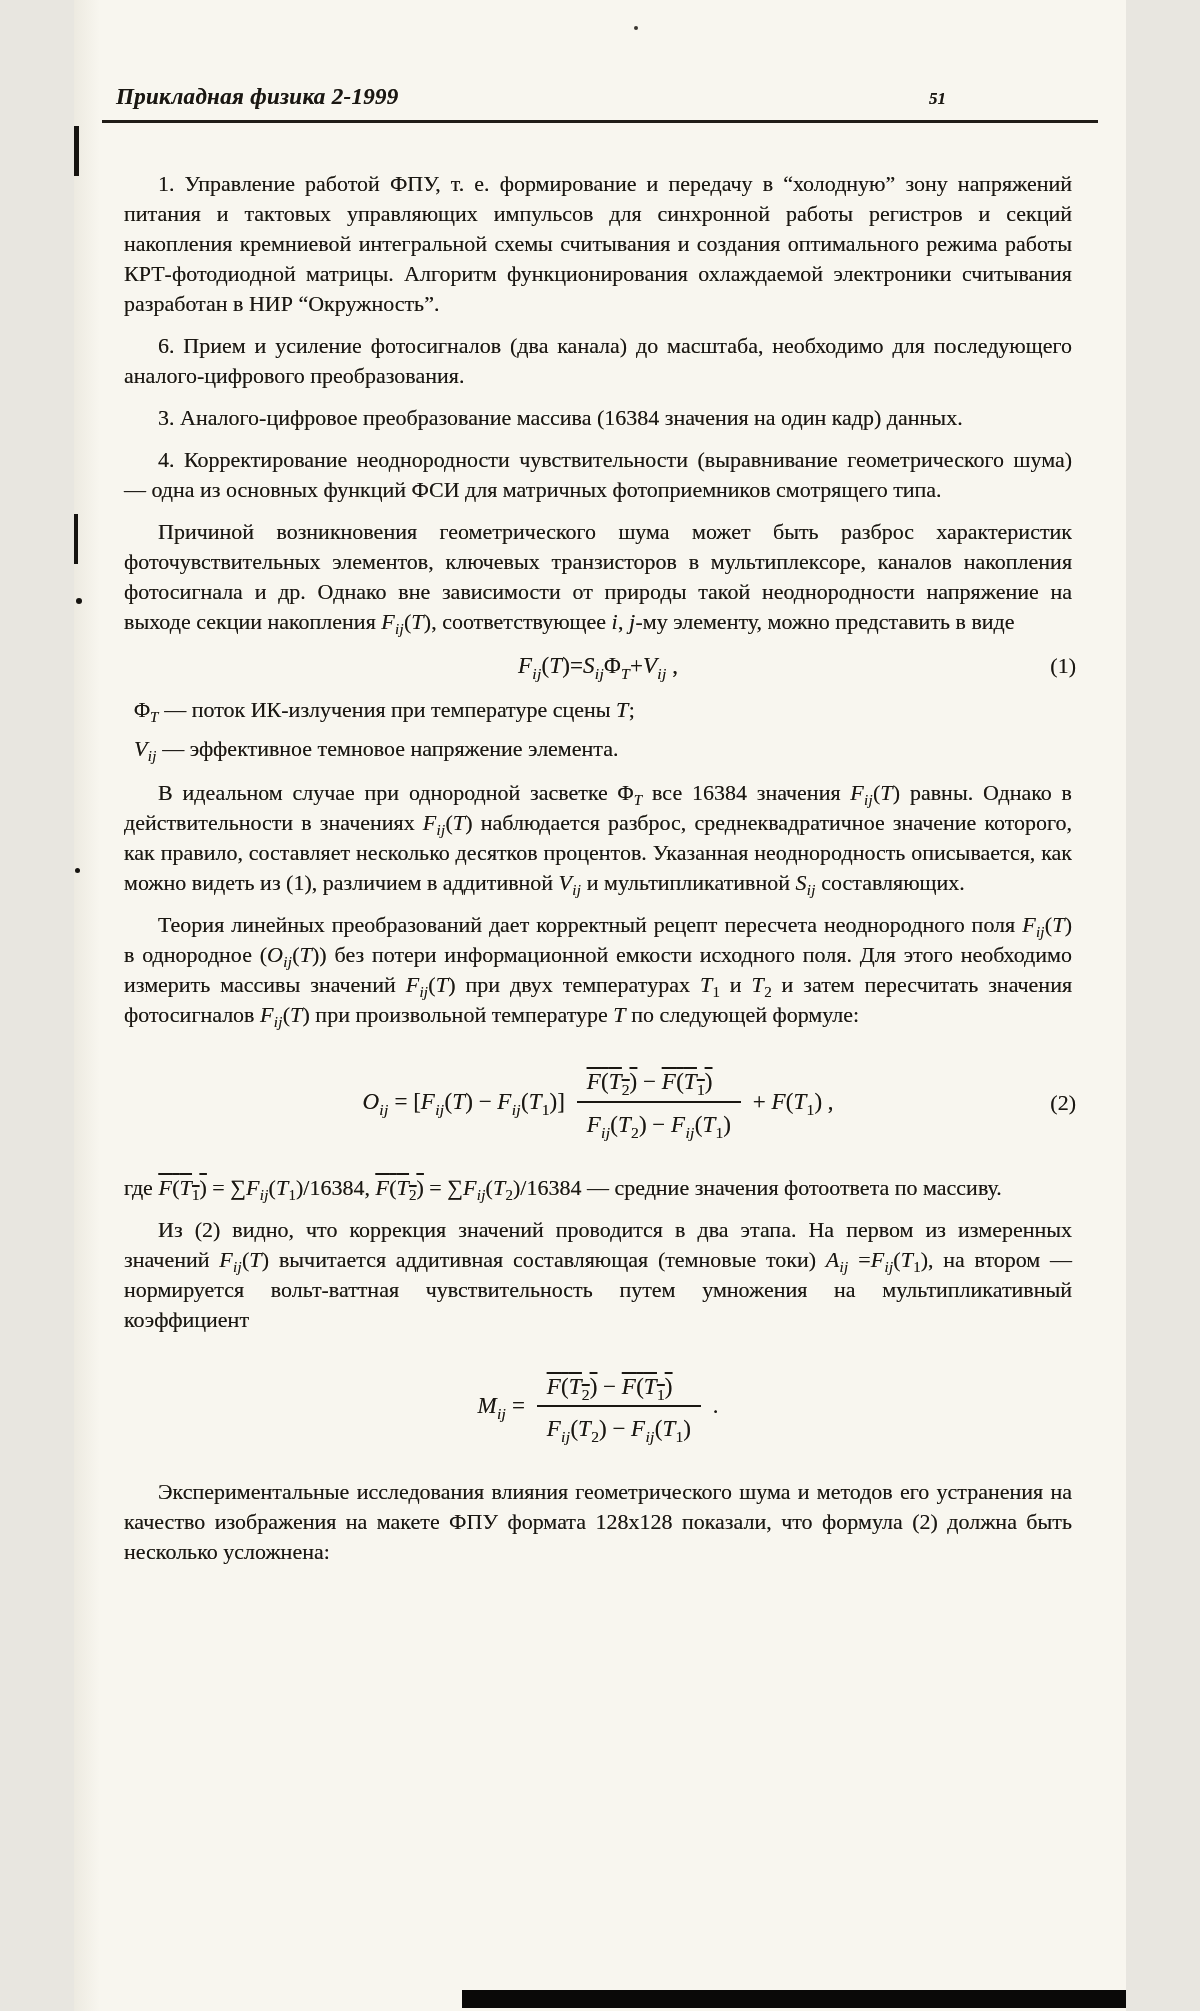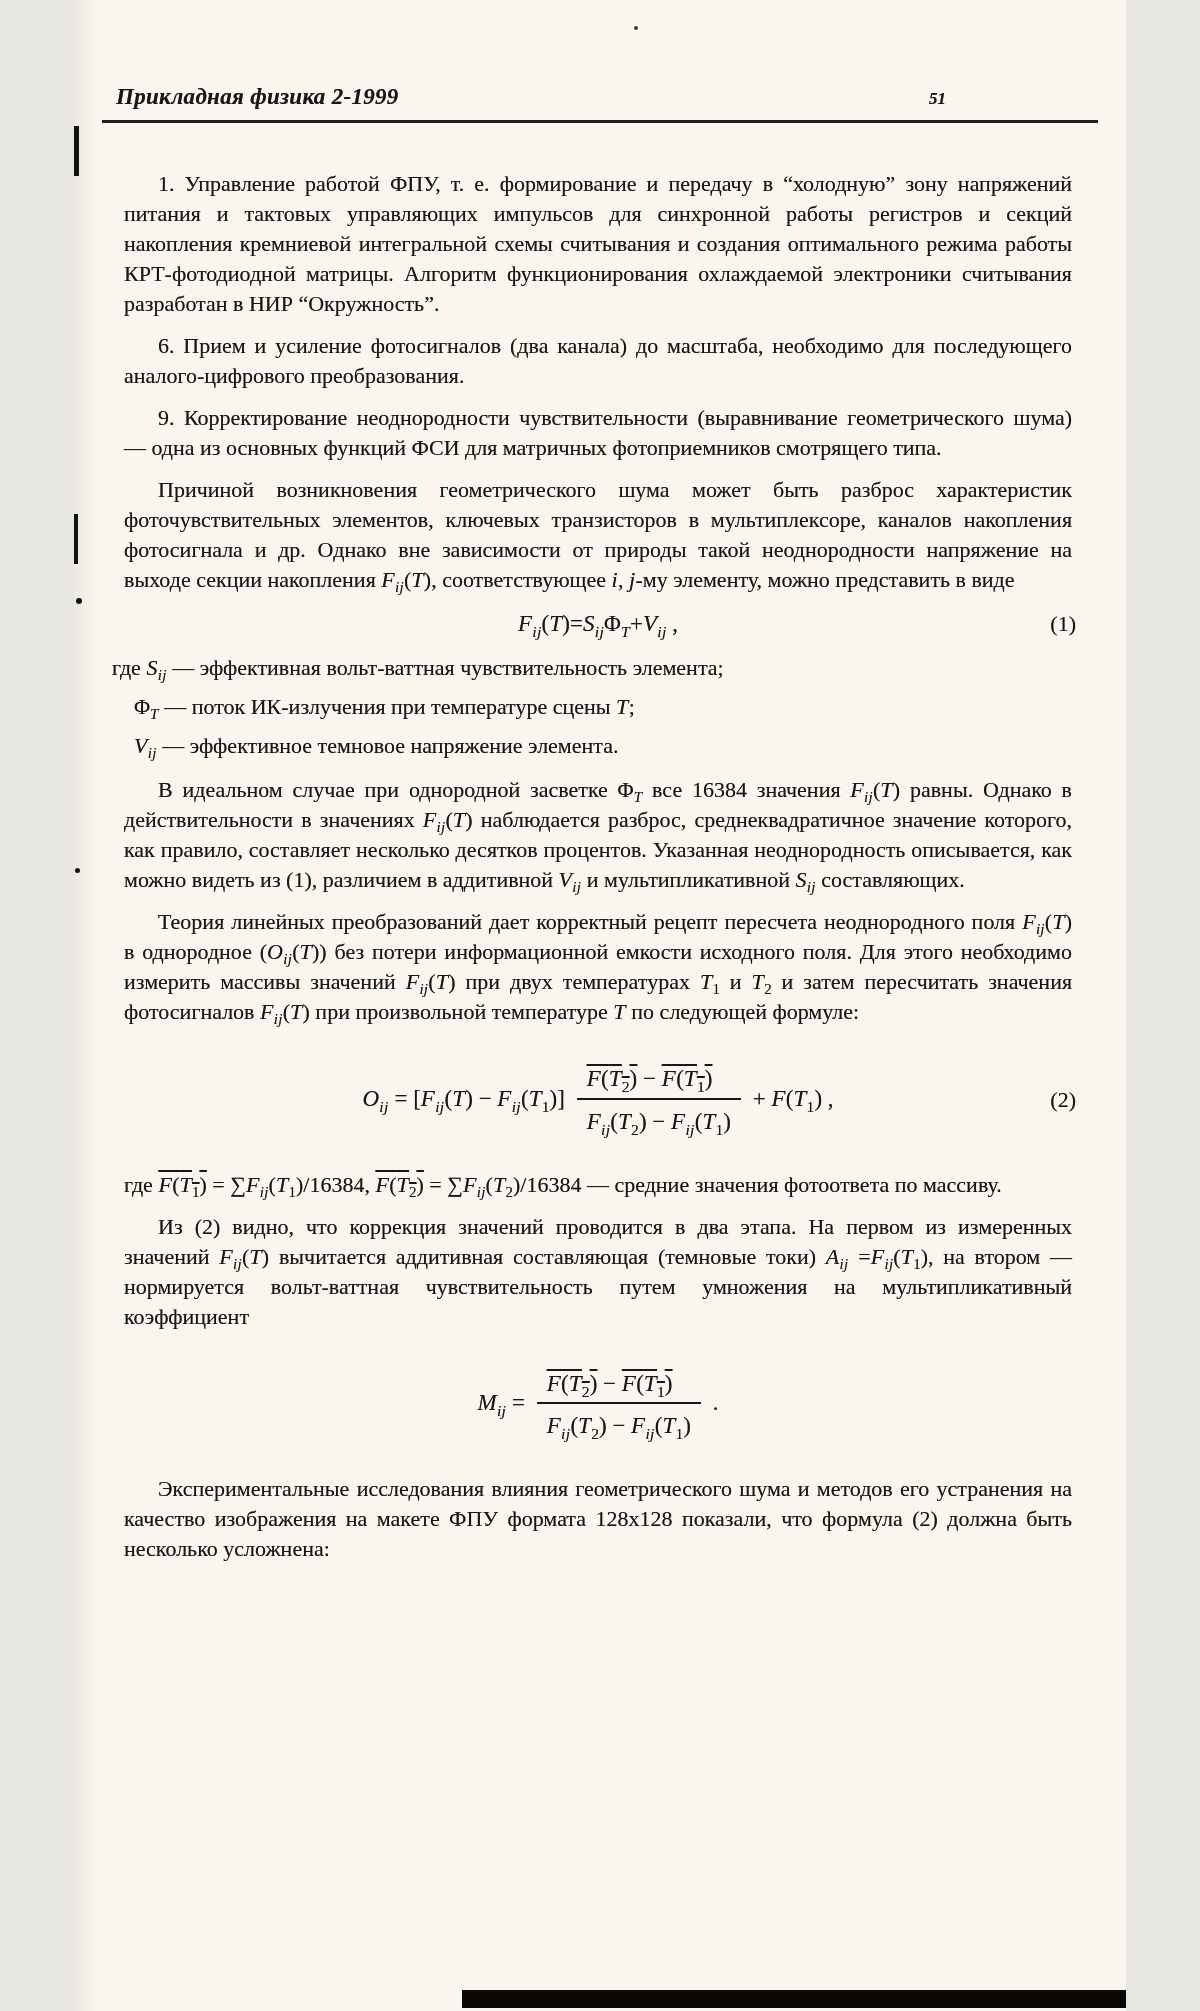--- a/index.html
+++ b/index.html
@@ -61,30 +61,30 @@
   <div class="header">
     <span class="journal">Прикладная физика 2-1999</span>
     <span class="pagenum">51</span>
   </div>
   <div class="rule"></div>
 
   <div class="body-text">
 
     <p class="para indent">1. Управление работой ФПУ, т. е. формирование и передачу в “холодную” зону напряжений питания и тактовых управляющих импульсов для синхронной работы регистров и секций накопления кремниевой интегральной схемы считывания и создания оптимального режима работы КРТ-фотодиодной матрицы. Алгоритм функционирования охлаждаемой электроники считывания разработан в НИР “Окружность”.</p>
     <p class="para indent">6. Прием и усиление фотосигналов (два канала) до масштаба, необходимо для последующего аналого-цифрового преобразования.</p>
-    <p class="para indent">9. Корректирование неоднородности чувствительности (выравнивание геометрического шума) — одна из основных функций ФСИ для матричных фотоприемников смотрящего типа.</p>
+    <p class="para indent">3. Аналого-цифровое преобразование массива (16384 значения на один кадр) данных.</p>
+    <p class="para indent">4. Корректирование неоднородности чувствительности (выравнивание геометрического шума) — одна из основных функций ФСИ для матричных фотоприемников смотрящего типа.</p>
 
     <p class="para indent">Причиной возникновения геометрического шума может быть разброс характеристик фоточувствительных элементов, ключевых транзисторов в мультиплексоре, каналов накопления фотосигнала и др. Однако вне зависимости от природы такой неоднородности напряжение на выходе секции накопления <i>F<sub>ij</sub></i>(<i>T</i>), соответствующее <i>i</i>, <i>j</i>-му элементу, можно представить в виде</p>
 
     <div class="eqrow">
       <span class="eq"><i>F<sub>ij</sub></i>(<i>T</i>)=<i>S<sub>ij</sub></i>Φ<sub><i>T</i></sub>+<i>V<sub>ij</sub></i> ,</span>
       <span class="eqnum">(1)</span>
     </div>
 
-    <div class="def">где <i>S<sub>ij</sub></i> — эффективная вольт-ваттная чувствительность элемента;</div>
     <div class="def def-cont">Φ<sub><i>T</i></sub> — поток ИК-излучения при температуре сцены <i>T</i>;</div>
     <div class="def def-cont"><i>V<sub>ij</sub></i> — эффективное темновое напряжение элемента.</div>
 
     <p class="para indent">В идеальном случае при однородной засветке Φ<sub><i>T</i></sub> все 16384 значения <i>F<sub>ij</sub></i>(<i>T</i>) равны. Однако в действительности в значениях <i>F<sub>ij</sub></i>(<i>T</i>) наблюдается разброс, среднеквадратичное значение которого, как правило, составляет несколько десятков процентов. Указанная неоднородность описывается, как можно видеть из (1), различием в аддитивной <i>V<sub>ij</sub></i> и мультипликативной <i>S<sub>ij</sub></i> составляющих.</p>
 
     <p class="para indent">Теория линейных преобразований дает корректный рецепт пересчета неоднородного поля <i>F<sub>ij</sub></i>(<i>T</i>) в однородное (<i>O<sub>ij</sub></i>(<i>T</i>)) без потери информационной емкости исходного поля. Для этого необходимо измерить массивы значений <i>F<sub>ij</sub></i>(<i>T</i>) при двух температурах <i>T</i><sub>1</sub> и <i>T</i><sub>2</sub> и затем пересчитать значения фотосигналов <i>F<sub>ij</sub></i>(<i>T</i>) при произвольной температуре <i>T</i> по следующей формуле:</p>
 
     <div class="eqrow eqrow-frac">
       <span class="eq"><i>O<sub>ij</sub></i> = [<i>F<sub>ij</sub></i>(<i>T</i>) − <i>F<sub>ij</sub></i>(<i>T</i><sub>1</sub>)] <span class="frac"><span class="num"><span class="ov"><i>F</i>(<i>T</i><sub>2</sub>)</span> − <span class="ov"><i>F</i>(<i>T</i><sub>1</sub>)</span></span><span class="den"><i>F<sub>ij</sub></i>(<i>T</i><sub>2</sub>) − <i>F<sub>ij</sub></i>(<i>T</i><sub>1</sub>)</span></span> + <i>F</i>(<i>T</i><sub>1</sub>) ,</span>
       <span class="eqnum">(2)</span>

